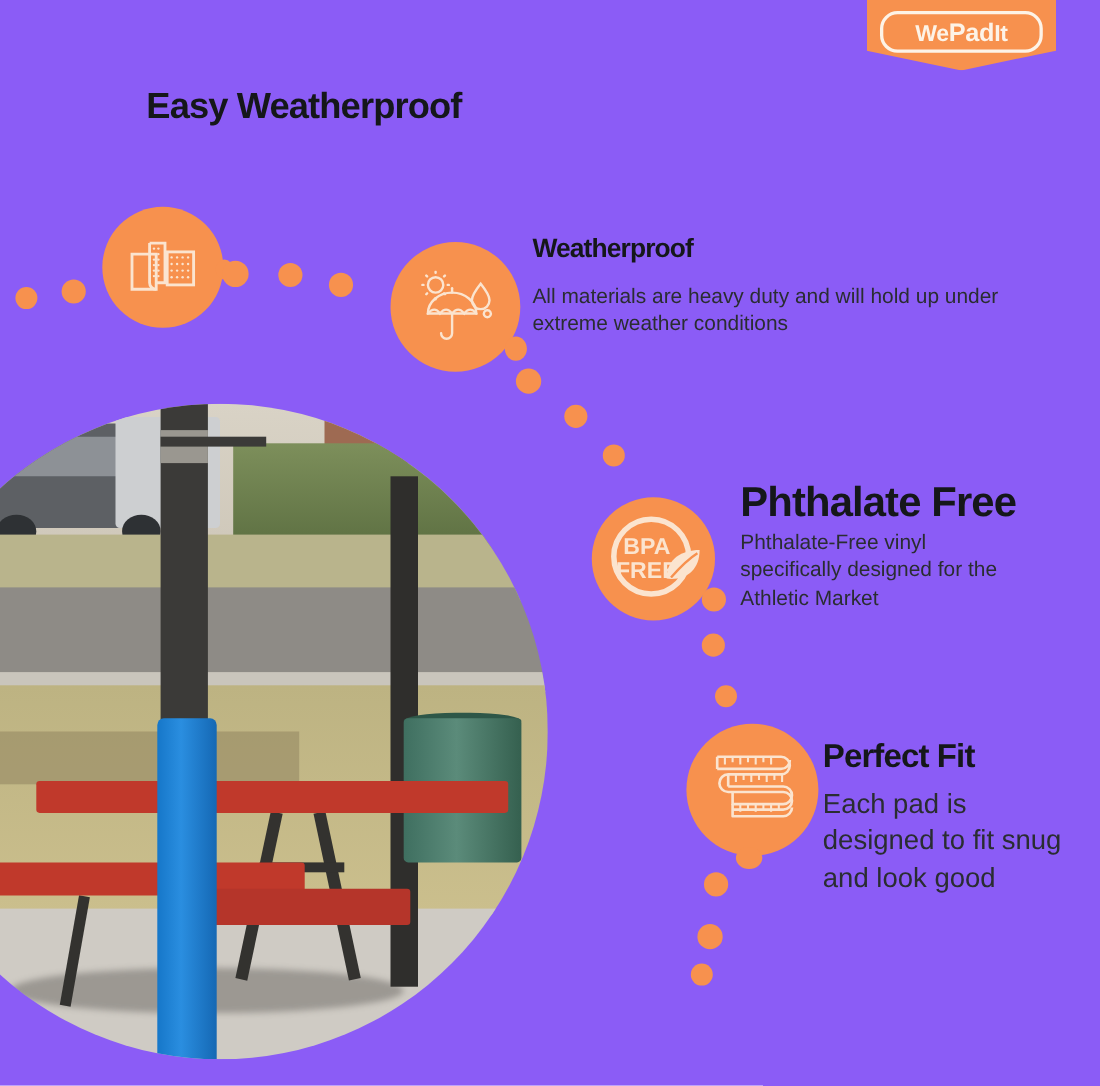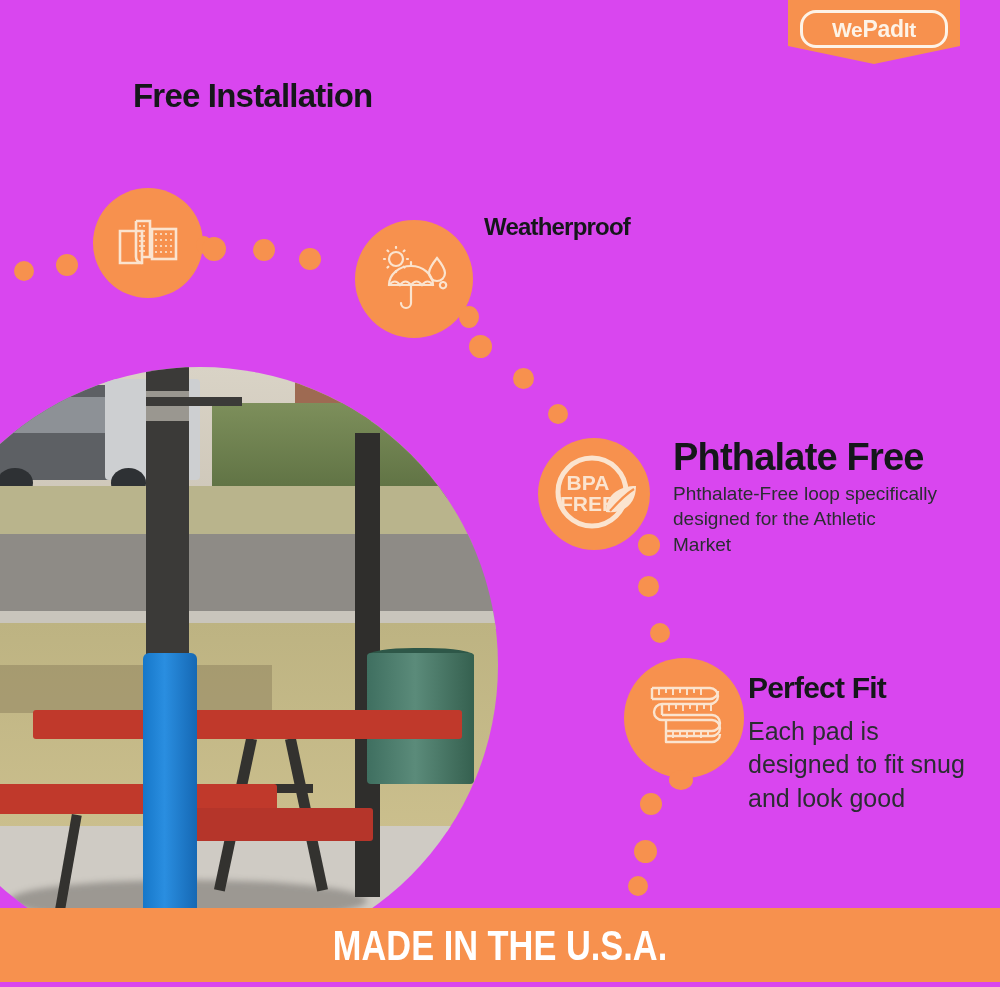--- a/index.html
+++ b/index.html
@@ -8,21 +8,21 @@
     background: #ffffff;
   }
   body {
     font-family: "Liberation Sans", sans-serif;
     -webkit-font-smoothing: antialiased;
   }
   #page {
     position: relative;
     width: 1000px;
     height: 987px;
-    background: #d946ef;
+    background: #8b5cf6;
     overflow: hidden;
   }
 
   
   .logo-badge {
     position: absolute;
     left: 788px;
     top: 0px;
     width: 172px;
     height: 64px;
@@ -91,21 +91,21 @@
     border-radius: 50%;
     background: #F7914E;
     display: flex;
     align-items: center;
     justify-content: center;
   }
   .icon-circle svg { display: block; }
 
   #icon-easy     { left: 93px;  top: 188px; width: 110px; height: 110px; }
   #icon-weather  { left: 355px; top: 220px; width: 118px; height: 118px; }
-  #icon-bpa      { left: 538px; top: 438px; width: 112px; height: 112px; align-items: center; }
+  #icon-bpa      { left: 538px; top: 452px; width: 112px; height: 112px; align-items: center; }
   #icon-fit      { left: 624px; top: 658px; width: 120px; height: 120px; }
 
   
   .nub {
     position: absolute;
     background: #F7914E;
     border-radius: 50%;
   }
 
   
@@ -221,21 +221,21 @@
 
   <div class="logo-badge">
     <div class="logo-shape"></div>
     <div class="logo-frame">
       <div class="logo-text">
         <span class="lg-we">We</span><span class="lg-pad">Pad</span><span class="lg-it">It</span>
       </div>
     </div>
   </div>
 
-  <div class="feature-title" id="title-easy">Free Installation</div>
+  <div class="feature-title" id="title-easy">Easy Weatherproof</div>
 
   <div class="icon-circle" id="icon-easy">
     <svg width="64" height="52" viewBox="0 0 64 52" fill="none" stroke="#FBE4CF" stroke-width="2.6">
       <path d="M4 14 H26 V46 H4 Z"></path>
       <path d="M20 4 H34 V40 H26"></path>
       <path d="M20 4 v36 a6 6 0 0 0 6 6"></path>
       <rect x="36" y="12" width="24" height="30"></rect>
       <g fill="#FBE4CF" stroke="none">
         <circle cx="24" cy="9" r="1.1"></circle>
           <circle cx="28" cy="9" r="1.1"></circle>
@@ -264,39 +264,40 @@
         <circle cx="40" cy="35" r="1.1"></circle>
           <circle cx="45" cy="35" r="1.1"></circle>
           <circle cx="50" cy="35" r="1.1"></circle>
           <circle cx="55" cy="35" r="1.1"></circle>
       </g>
     </svg>
   </div>
   <div class="nub" style="left:196px; top:236px; width:16px; height:18px;"></div>
 
   <div class="feature-title" id="title-weather">Weatherproof</div>
+  <div class="feature-body" id="body-weather">All materials are heavy duty and will hold up under extreme weather conditions</div>
 
   <div class="icon-circle" id="icon-weather">
     <svg width="74" height="66" viewBox="0 0 74 66" fill="none" stroke="#FBE4CF" stroke-width="2.2" stroke-linecap="round">
       <circle cx="19" cy="13" r="7"></circle>
       <path d="M19 2 v-1 M19 25 v1 M8 13 h-1 M30 13 h1
                M11.3 5.3 l-.8-.8 M26.7 20.7 l.8 .8
                M26.7 5.3 l.8-.8 M11.3 20.7 l-.8 .8"></path>
       <path d="M12 39 a22 19 0 0 1 44 0 Z"></path>
       <path d="M12 39 q6 -7 11 0 q5.5 -7 11 0 q5.5 -7 11 0 q5.5 -7 11 0"></path>
       <path d="M34 39 v18 a5 5 0 0 1-10 0"></path>
       <path d="M34 20 v-4"></path>
       <path d="M60 12 c0 0 -8 10 -8 15 a8 8 0 0 0 16 0 c0-5 -8-15 -8-15 Z"></path>
       <path d="M66 36 a3.2 3.2 0 1 0 .1 0"></path>
     </svg>
   </div>
   <div class="nub" style="left:459px; top:306px; width:20px; height:22px;"></div>
 
   <div class="feature-title" id="title-phthalate">Phthalate Free</div>
-  <div class="feature-body" id="body-phthalate">Phthalate-Free loop specifically designed for the Athletic Market</div>
+  <div class="feature-body" id="body-phthalate">Phthalate-Free vinyl specifically designed for the Athletic Market</div>
 
   <div class="icon-circle" id="icon-bpa">
     <svg width="100" height="100" viewBox="0 0 100 100">
       <circle cx="48" cy="48" r="34" fill="none" stroke="#FBE4CF" stroke-width="5"></circle>
       <text x="44" y="46" text-anchor="middle" font-family="Liberation Sans, sans-serif" font-size="21" font-weight="700" fill="#FBE4CF">BPA</text>
       <text x="44" y="67" text-anchor="middle" font-family="Liberation Sans, sans-serif" font-size="21" font-weight="700" fill="#FBE4CF">FREE</text>
       <path d="M62 68 C62 50 76 42 92 42 C92 60 80 70 62 68 Z" fill="#FBE4CF" stroke="none"></path>
       <path d="M66 67 C74 58 82 50 90 45" fill="none" stroke="#F7914E" stroke-width="2.2"></path>
     </svg>
   </div>
@@ -364,17 +365,14 @@
       <div class="ph-tbl-top"></div>
       <div class="ph-bench-l"></div>
       <div class="ph-bench-r"></div>
       <div class="ph-post-main"></div>
       <div class="ph-post-cap"></div>
       <div class="ph-arm"></div>
       <div class="ph-pad"></div>
     </div>
   </div>
 
-  <div id="made-banner">
-    <div id="made-text">MADE IN THE U.S.A.</div>
-  </div>
 
 </div>
 
 </body></html>

